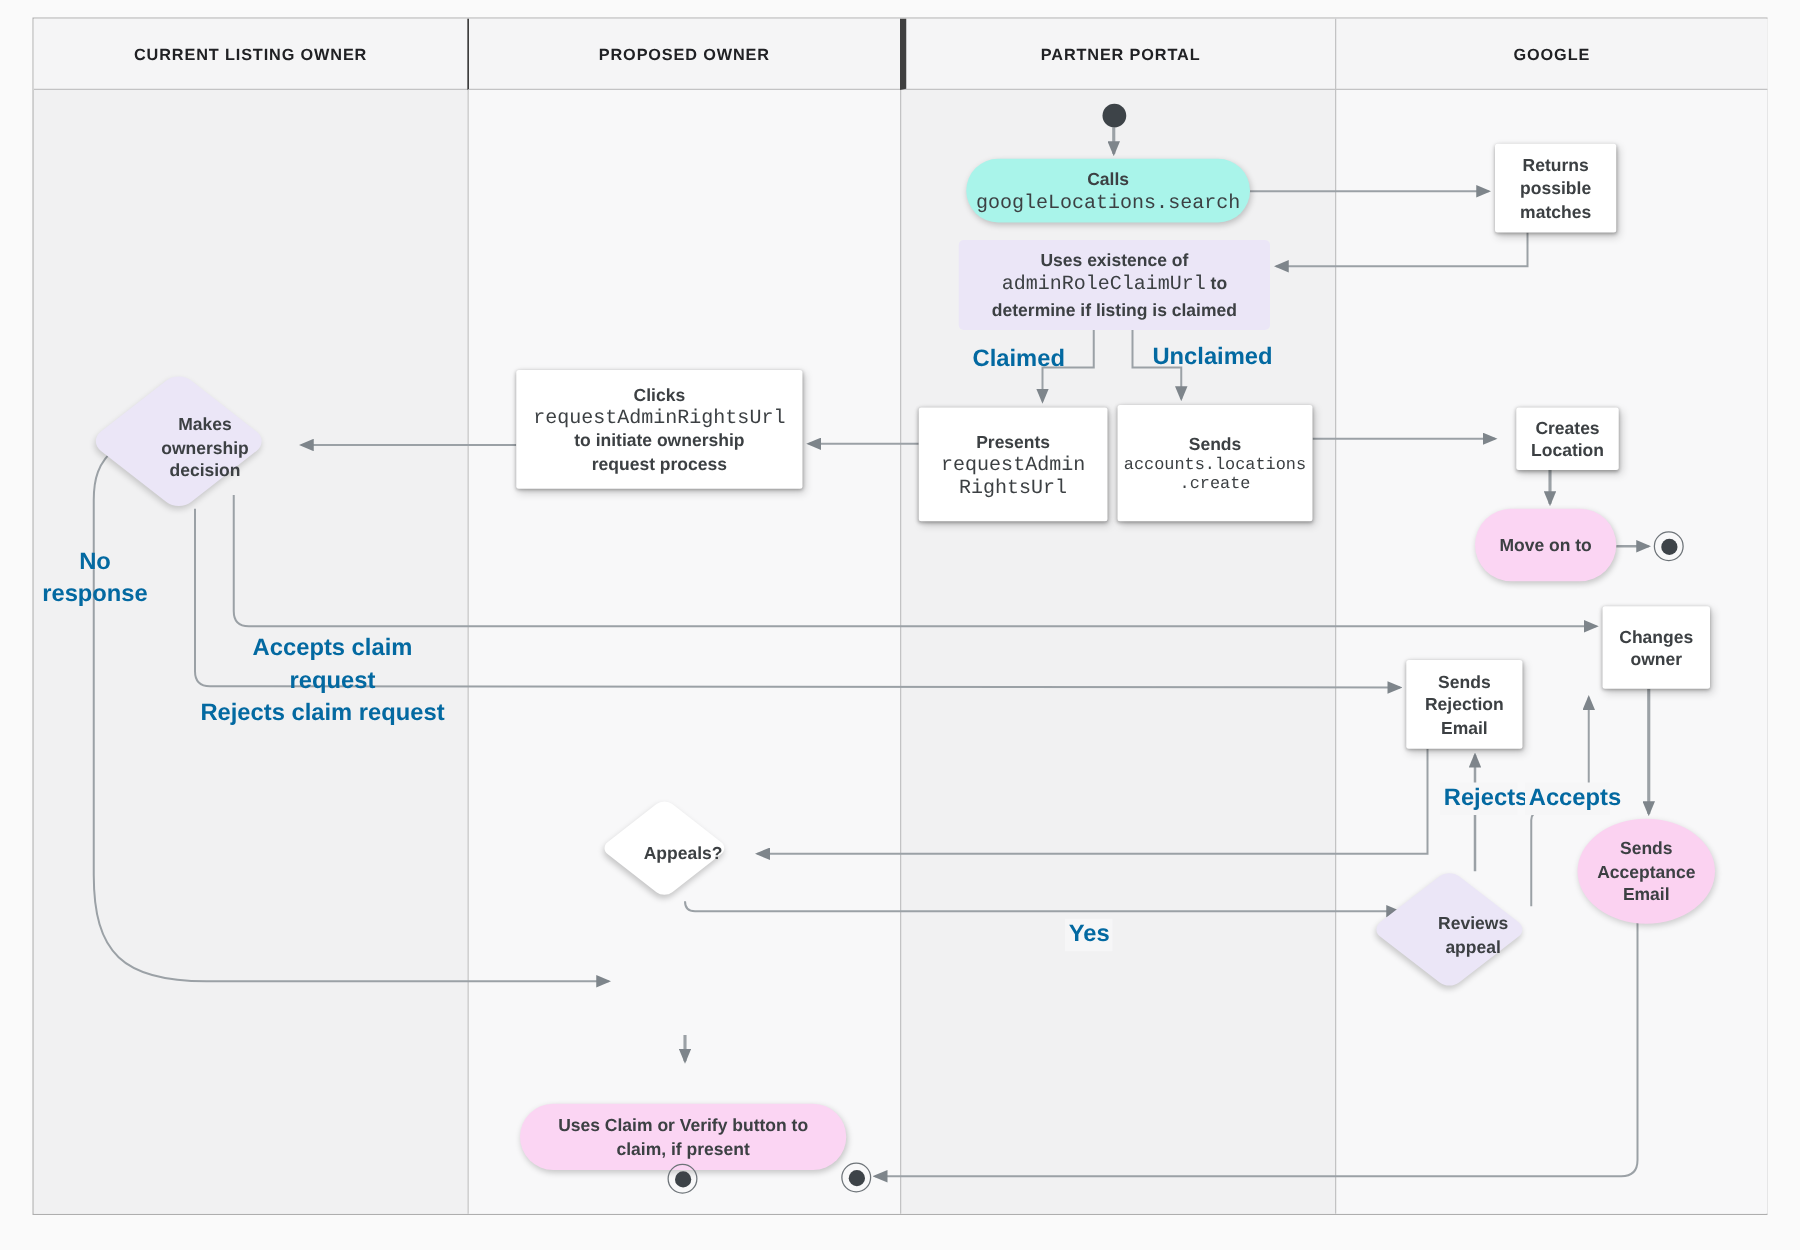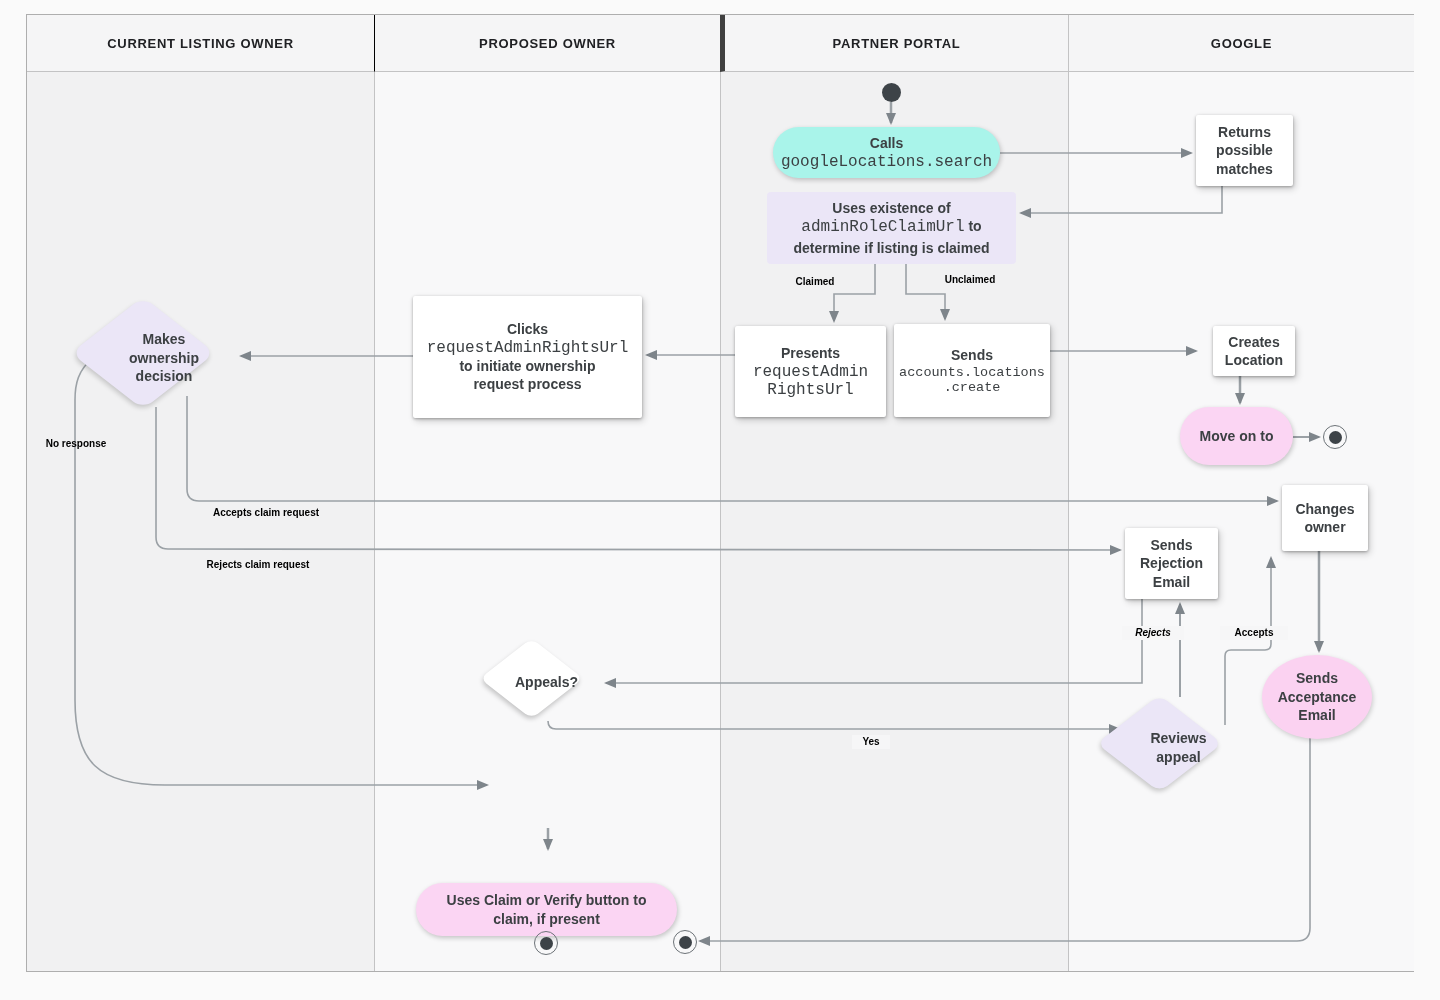--- a/index.html
+++ b/index.html
@@ -36,21 +36,21 @@
   .dwrap { position:absolute; z-index:3; }
   .dlabel { position:absolute; inset:0; display:flex; align-items:center; justify-content:center; z-index:1; }
 
   
   .startdot { position:absolute; z-index:3; width:19px; height:19px; border-radius:50%; background:#3d4348; }
   .endnode { position:absolute; z-index:3; width:24px; height:24px; border-radius:50%;
              border:1.5px solid #6d7378; background:transparent; display:flex; align-items:center; justify-content:center; }
   .endnode .dot { width:13px; height:13px; border-radius:50%; background:#3d4348; }
 
   
-  .elabel { position:absolute; z-index:4; font-weight:bold; font-size:10px; color:#000000; text-align:center; line-height:1.35; }
+  .elabel { position:absolute; z-index:4; font-weight:bold; font-size:19px; color:#0369a1; text-align:center; line-height:1.35; }
   .lblbg { background:#f6f6f7; padding:0 3px; }
 </style>
 </head>
 <body>
 
 <div class="canvas">
 
   <div class="frame">
     <div class="lane dark" style="left:0px;    width:347px;"></div>
     <div class="lane light" style="left:347px;  width:346px;"></div>
@@ -148,21 +148,21 @@
   </div>
 
   <div class="node pill pinkpill" style="left:1180px; top:407px; width:113px; height:58px;">
     <div class="nodetext">Move on to</div>
   </div>
 
   <div class="endnode" style="left:1323px; top:425px;">
       <div class="dot"></div>
     </div>
 
-  <div class="node box" style="left:413px; top:296px; width:229px; height:122px;">
+  <div class="node box" style="left:413px; top:296px; width:229px; height:95px;">
     <div class="nodetext">Clicks</div>
     <div class="mono">requestAdminRightsUrl</div>
     <div class="nodetext">to initiate ownership</div>
     <div class="nodetext">request process</div>
   </div>
 
   <div class="dwrap" style="left:92px; top:302px; width:144px; height:112px;">
     <div class="sq" style="left:21px; top:5px; width:102px; height:102px; background:#ebe6f7; border-radius:14px; transform:scale(1,0.78) rotate(45deg); box-shadow:2px 3px 6px rgba(0,0,0,0.18);"></div>
     <div class="dlabel nodetext" style="padding:0 24px;">Makes ownership decision</div>
   </div>
@@ -200,17 +200,17 @@
 
   <div class="endnode" style="left:673px; top:930px;">
       <div class="dot"></div>
     </div>
 
   <div class="elabel" style="left:775px; top:275px; width:80px;">Claimed</div>
   <div class="elabel" style="left:920px; top:273px; width:100px;">Unclaimed</div>
   <div class="elabel" style="left:30px;  top:437px; width:92px;">No response</div>
   <div class="elabel" style="left:166px; top:506px; width:200px;">Accepts claim request</div>
   <div class="elabel" style="left:158px; top:558px; width:200px;">Rejects claim request</div>
-  <div class="elabel lblbg" style="left:1122px; top:626px; width:62px;font-style:italic;">Rejects</div>
+  <div class="elabel lblbg" style="left:1152px; top:626px; width:62px;">Rejects</div>
   <div class="elabel lblbg" style="left:1220px; top:626px; width:68px;">Accepts</div>
   <div class="elabel lblbg" style="left:852px; top:735px; width:38px;">Yes</div>
 
 </div>
 
 </body></html>

